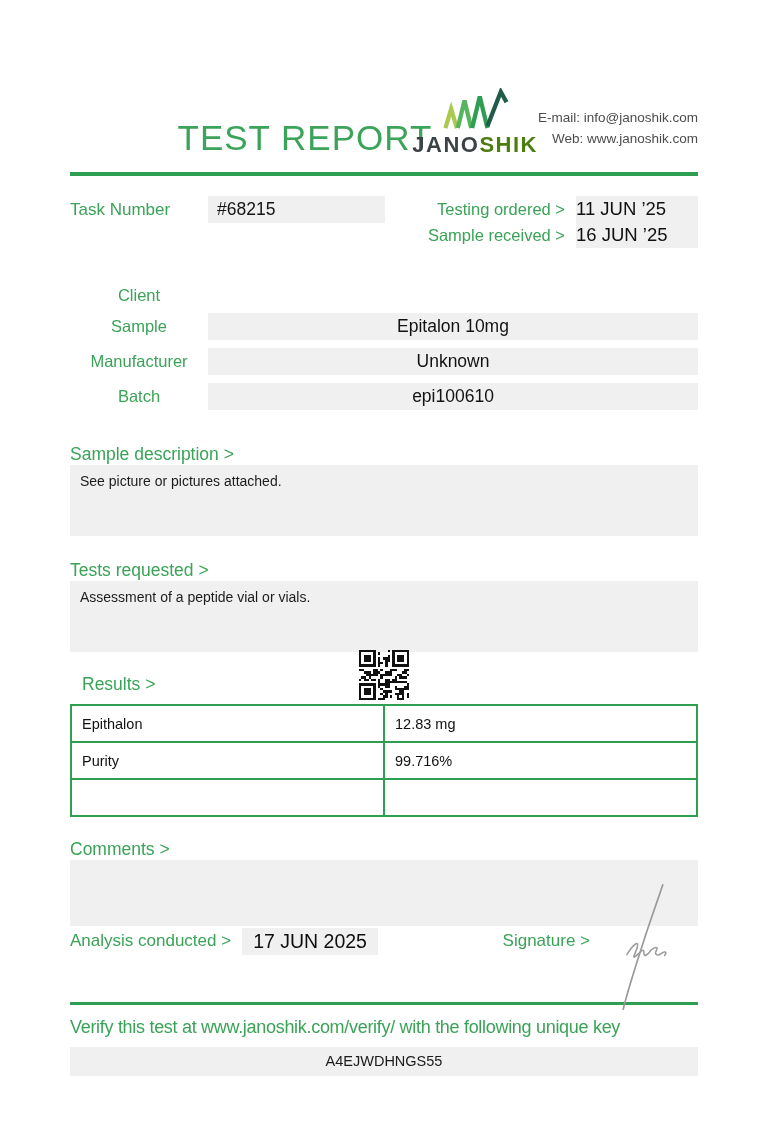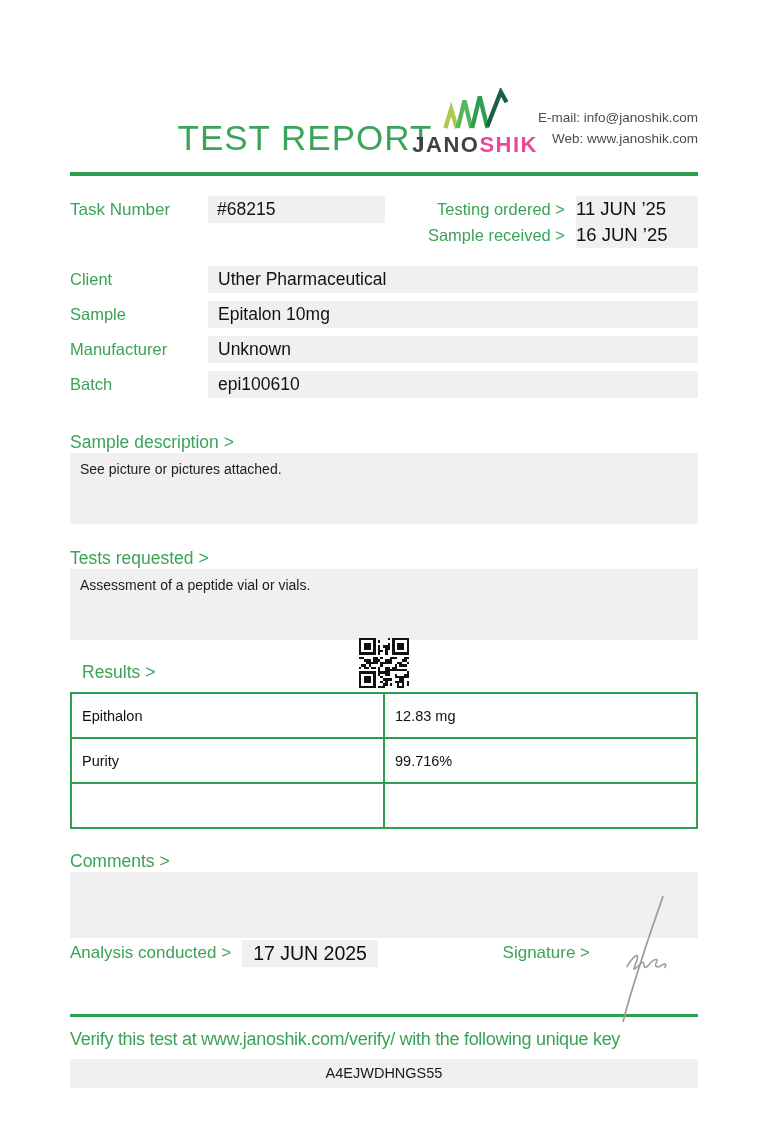--- a/index.html
+++ b/index.html
@@ -10,55 +10,55 @@
     color:#1a1a1a;
   }
   .page { width:768px; height:1133px; padding:0 70px; background:#fff; }
 
   
   .header { padding-top:60px; display:flex; justify-content:flex-end; align-items:flex-end;margin-top:28px; }
   .title { font-size:35px; letter-spacing:1px; color:#3ca45a; font-weight:400; white-space:nowrap; }
   .logo { text-align:center; margin-left:-20px; }
   .logo svg { display:block; margin:0 auto 2px; }
   .logo-text { font-size:22px; font-weight:bold; letter-spacing:1.5px; color:#3c4347; }
-  .logo-text .shik { color:#ec4899; }
+  .logo-text .shik { color:#4d7c0f; }
   .contact { text-align:right; font-size:13.5px; color:#4c4c4c; line-height:1.55; padding-bottom:8px; }
 
   .rule { height:4px; background:#2e9e51; border:none; margin-top:14px; }
   .rule-thin { height:3px; background:#2e9e51; border:none; }
 
   
   .task-row { margin-top:20px; display:flex; justify-content:space-between; align-items:flex-start; }
   .task-left { display:flex; align-items:center; }
   .task-label { color:#3aa357; font-size:17px; width:138px; }
   .task-value { background:#f0f0f0; width:177px; padding:3px 9px; font-size:17.5px; color:#141414; }
   .dates { display:flex; flex-direction:column; gap:0; }
   .date-row { display:flex; align-items:center; justify-content:flex-end; }
   .date-label { color:#3aa357; font-size:16.5px; margin-right:11px; white-space:nowrap; }
   .date-value { background:#f0f0f0; width:122px; padding:2px 0; font-size:18.5px; color:#101010; white-space:nowrap; }
 
   
-  .info-block { margin-top:18px; }
+  .info-block { margin-top:38px;text-align:center; }
   .info-row { display:flex; align-items:center; margin-bottom:8px; }
   .info-label { width:138px; color:#3aa357; font-size:16.5px; }
   .info-value { flex:1; background:#f0f0f0; padding:3px 10px; font-size:17.5px; color:#121212; min-height:25px; }
 
   
   .section-heading { color:#3aa357; font-size:17.5px; }
   .mt-desc { margin-top:34px; }
   .mt-tests { margin-top:24px; }
   .mt-comments { margin-top:22px; }
   .gray-box { background:#f0f0f0; margin-top:0; height:71px; padding:8px 10px; font-size:14px; color:#1c1c1c; }
 
   
   .results-header { position:relative; height:50px; }
   .results-heading { position:absolute; left:12px; bottom:7px; }
   .qr-wrap { position:absolute; left:50%; transform:translateX(-50%); bottom:2px; width:50px; height:50px; }
   table.results { width:100%; border-collapse:collapse; margin-top:2px; }
-  table.results td { border:2px solid #2e9e51; padding:3px 10px; font-size:14.5px; height:45px; color:#111; }
+  table.results td { border:2px solid #2e9e51; padding:3px 10px; font-size:14.5px; height:37px; color:#111; }
   td.res-name { width:50%; }
 
   .comments-box { height:66px; }
 
   
   .analysis-row { position:relative; display:flex; align-items:center; height:30px; }
   .analysis-label { color:#3aa357; font-size:17px; margin-right:11px; white-space:nowrap; }
   .analysis-value { background:#f0f0f0; font-size:19.5px; padding:2px 11px; min-width:130px; color:#0e0e0e; white-space:nowrap; }
   .sig-label { color:#3aa357; font-size:17px; margin-left:auto; margin-right:108px; white-space:nowrap; }
   .signature-svg { position:absolute; right:22px; top:-48px; overflow:visible; }
@@ -105,21 +105,20 @@
       <div class="date-row">
         <div class="date-label">Sample received &gt;</div>
         <div class="date-value">16 JUN ’25</div>
       </div>
     </div>
   </div>
 
   <div class="info-block">
     <div class="info-row">
       <div class="info-label">Client</div>
-      <div class="info-value">Uther Pharmaceutical</div>
     </div>
     <div class="info-row">
       <div class="info-label">Sample</div>
       <div class="info-value">Epitalon 10mg</div>
     </div>
     <div class="info-row">
       <div class="info-label">Manufacturer</div>
       <div class="info-value">Unknown</div>
     </div>
     <div class="info-row">

